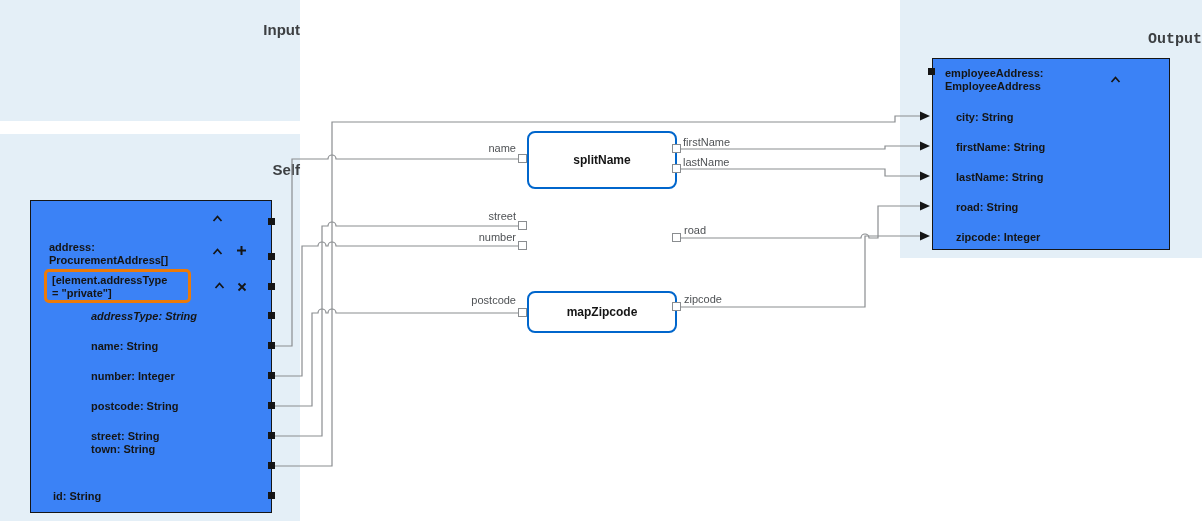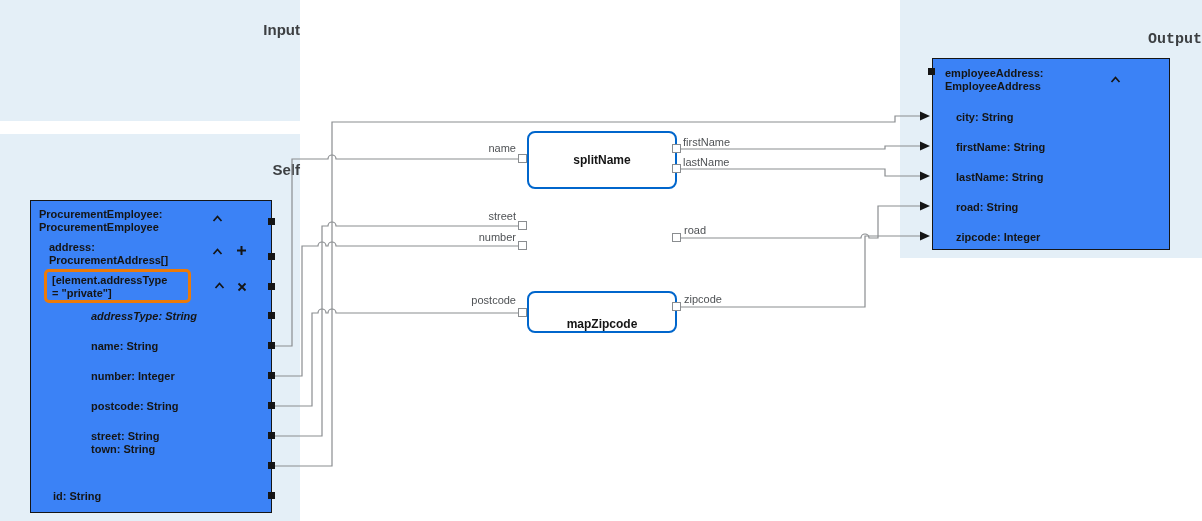--- a/index.html
+++ b/index.html
@@ -59,23 +59,20 @@
     <g fill="#151515" stroke="none">
       <polygon points="920,111.5 920,120.5 930,116"></polygon>
       <polygon points="920,141.5 920,150.5 930,146"></polygon>
       <polygon points="920,171.5 920,180.5 930,176"></polygon>
       <polygon points="920,201.5 920,210.5 930,206"></polygon>
       <polygon points="920,231.5 920,240.5 930,236"></polygon>
     </g>
   </svg>
 
   <div class="tree-box" id="self-tree">
-    <div class="node" style="left:8px; top:7px; width:162px;">
-      <span>ProcurementEmployee: ProcurementEmployee</span>
-    </div>
     <button class="icon-btn" style="left:180px; top:13px;">
       <svg width="13" height="9" viewBox="0 0 13 9">
           <path d="M2.5 7 L6.5 2.5 L10.5 7" fill="none" stroke="#151515" stroke-width="1.7"></path>
         </svg>
     </button>
 
     <div class="node" style="left:18px; top:40px; width:162px;">
       <span>address: ProcurementAddress[]</span>
     </div>
     <button class="icon-btn" style="left:180px; top:46px;">
@@ -148,21 +145,21 @@
       <span>road: String</span>
     </div>
     <div class="node" style="left:23px; top:172px;">
       <span>zipcode: Integer</span>
     </div>
   </div>
 
   <div class="transform-box" style="left:527px; top:131px; width:150px; height:58px;">
     <span class="transform-label">splitName</span>
   </div>
-  <div class="transform-box" style="left:527px; top:291px; width:150px; height:42px;align-items:flex-end;">
+  <div class="transform-box" style="left:527px; top:291px; width:150px; height:42px;">
     <span class="transform-label">mapZipcode</span>
   </div>
 
   <div class="wire-label ra" style="left:446px; top:142px; width:70px;">name</div>
   <div class="wire-label ra" style="left:446px; top:210px; width:70px;">street</div>
   <div class="wire-label ra" style="left:446px; top:231px; width:70px;">number</div>
   <div class="wire-label ra" style="left:446px; top:294px; width:70px;">postcode</div>
   <div class="wire-label" style="left:683px; top:136px;">firstName</div>
   <div class="wire-label" style="left:683px; top:156px;">lastName</div>
   <div class="wire-label" style="left:684px; top:224px;">road</div>

